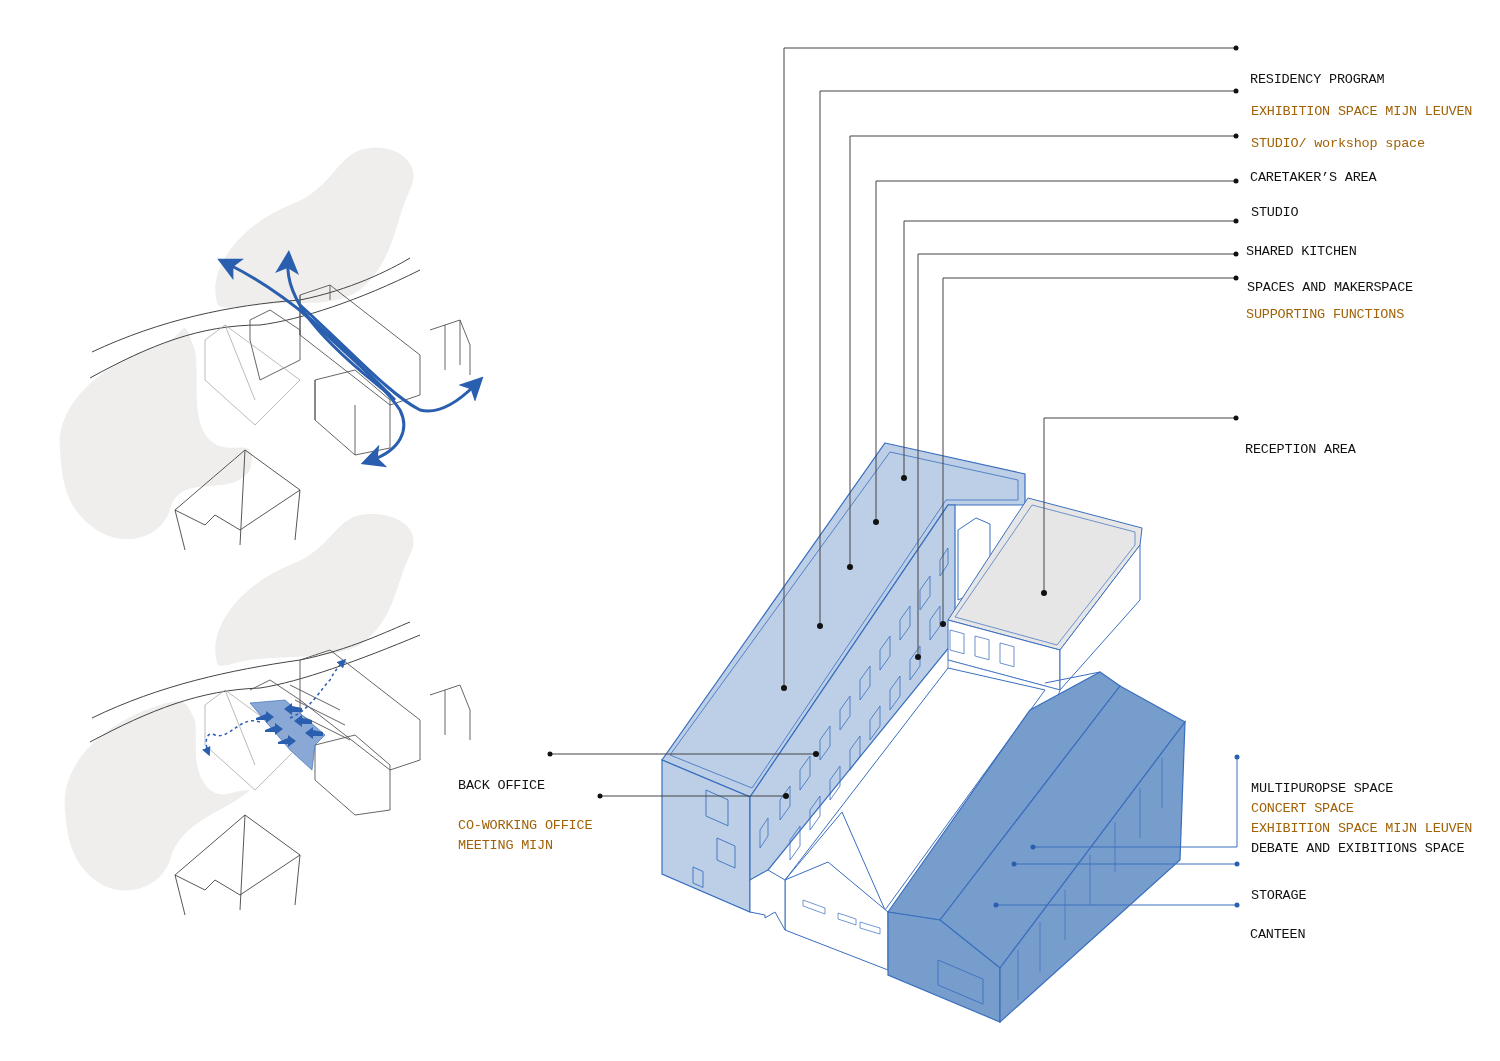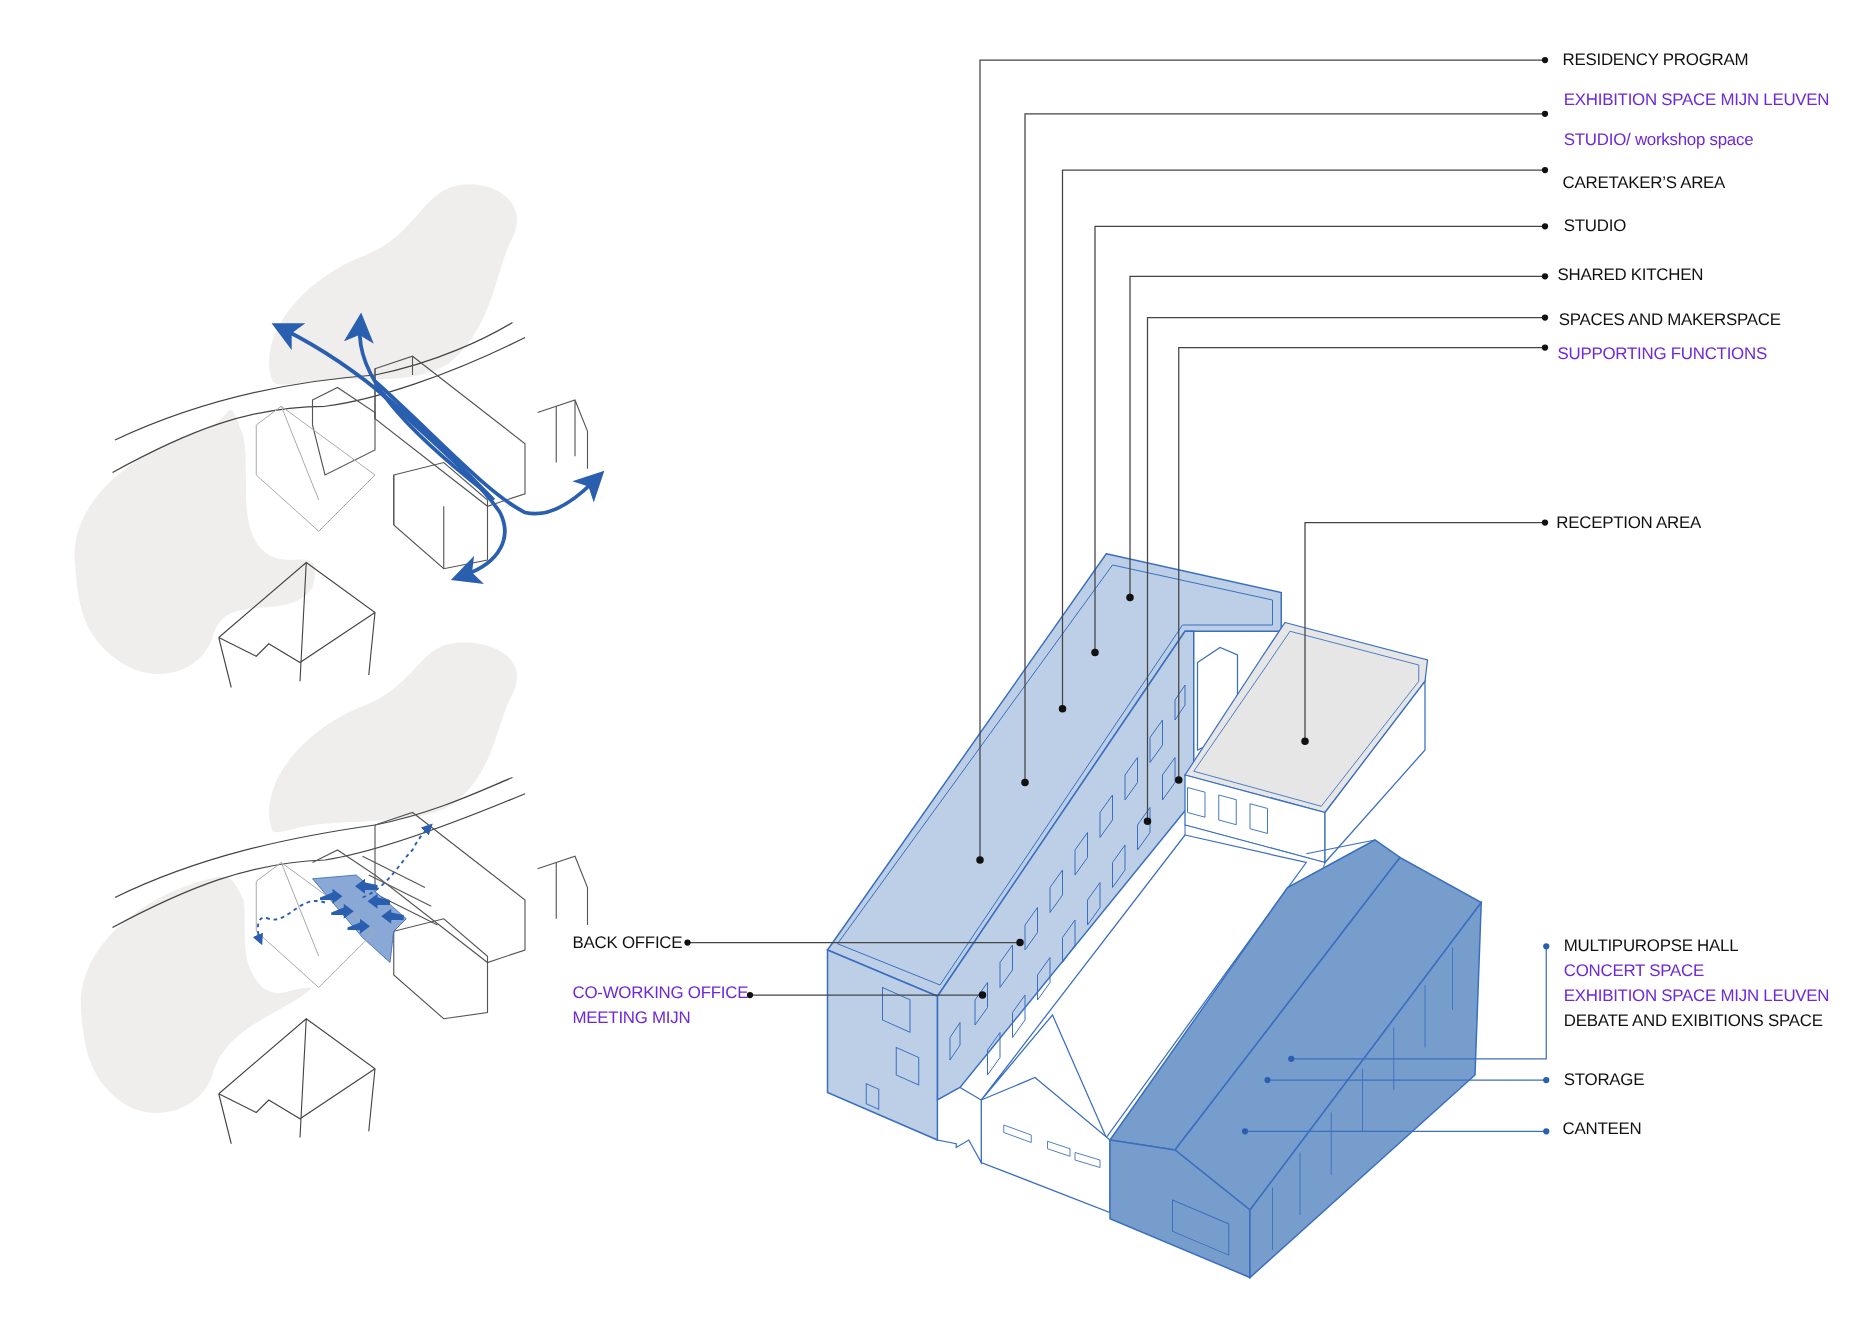--- a/index.html
+++ b/index.html
@@ -1,20 +1,20 @@
 <!DOCTYPE html>
 <html><head>
 <meta charset="utf-8">
 <style>
   html, body { margin: 0; padding: 0; background: #ffffff; }
   body { width: 1500px; height: 1061px; position: relative; overflow: hidden; font-family: "Liberation Sans", sans-serif; }
   #stage { position: absolute; left: 0; top: 0; width: 1500px; height: 1061px; }
-  .lbl { position: absolute; font-family: Liberation Sans, sans-serif; font-size: 13.5px; letter-spacing: -0.2px; white-space: nowrap; line-height: 16px; }
+  .lbl { position: absolute; font-family: Liberation Mono, monospace; font-size: 13.5px; letter-spacing: -0.2px; white-space: nowrap; line-height: 16px; margin-top: 32px; }
   .dark { color: #111111; }
-  .light { color: #6d28d9; }
+  .light { color: #a16207; }
 </style>
 </head>
 <body>
 
 <div id="stage">
 <svg width="1500" height="1061" viewBox="0 0 1500 1061" xmlns="http://www.w3.org/2000/svg">
   <defs>
     <marker id="ah" markerWidth="8" markerHeight="8" refX="4" refY="4" orient="auto" markerUnits="strokeWidth">
       <path d="M0,0 L8,4 L0,8 L2,4 Z" fill="#2a5fb0"></path>
     </marker>
@@ -214,21 +214,21 @@
 <div class="lbl dark" style="left:1250px;top:40px;">RESIDENCY PROGRAM</div>
 <div class="lbl light" style="left:1251px;top:72px;">EXHIBITION SPACE MIJN LEUVEN</div>
 <div class="lbl light" style="left:1251px;top:104px;">STUDIO/ workshop space</div>
 <div class="lbl dark" style="left:1250px;top:138px;">CARETAKER’S AREA</div>
 <div class="lbl dark" style="left:1251px;top:173px;">STUDIO</div>
 <div class="lbl dark" style="left:1246px;top:212px;">SHARED KITCHEN</div>
 <div class="lbl dark" style="left:1247px;top:248px;">SPACES AND MAKERSPACE</div>
 <div class="lbl light" style="left:1246px;top:275px;">SUPPORTING FUNCTIONS</div>
 <div class="lbl dark" style="left:1245px;top:410px;">RECEPTION AREA</div>
 
-<div class="lbl dark" style="left:1251px;top:749px;">MULTIPUROPSE HALL</div>
+<div class="lbl dark" style="left:1251px;top:749px;">MULTIPUROPSE SPACE</div>
 <div class="lbl light" style="left:1251px;top:769px;text-align:right;">CONCERT SPACE</div>
 <div class="lbl light" style="left:1251px;top:789px;">EXHIBITION SPACE MIJN LEUVEN</div>
 <div class="lbl dark" style="left:1251px;top:809px;">DEBATE AND EXIBITIONS SPACE</div>
 <div class="lbl dark" style="left:1251px;top:856px;">STORAGE</div>
 <div class="lbl dark" style="left:1250px;top:895px;">CANTEEN</div>
 
 <div class="lbl dark" style="left:458px;top:746px;">BACK OFFICE</div>
 <div class="lbl light" style="left:458px;top:786px;">CO-WORKING OFFICE</div>
 <div class="lbl light" style="left:458px;top:806px;">MEETING MIJN</div>
 </div>

